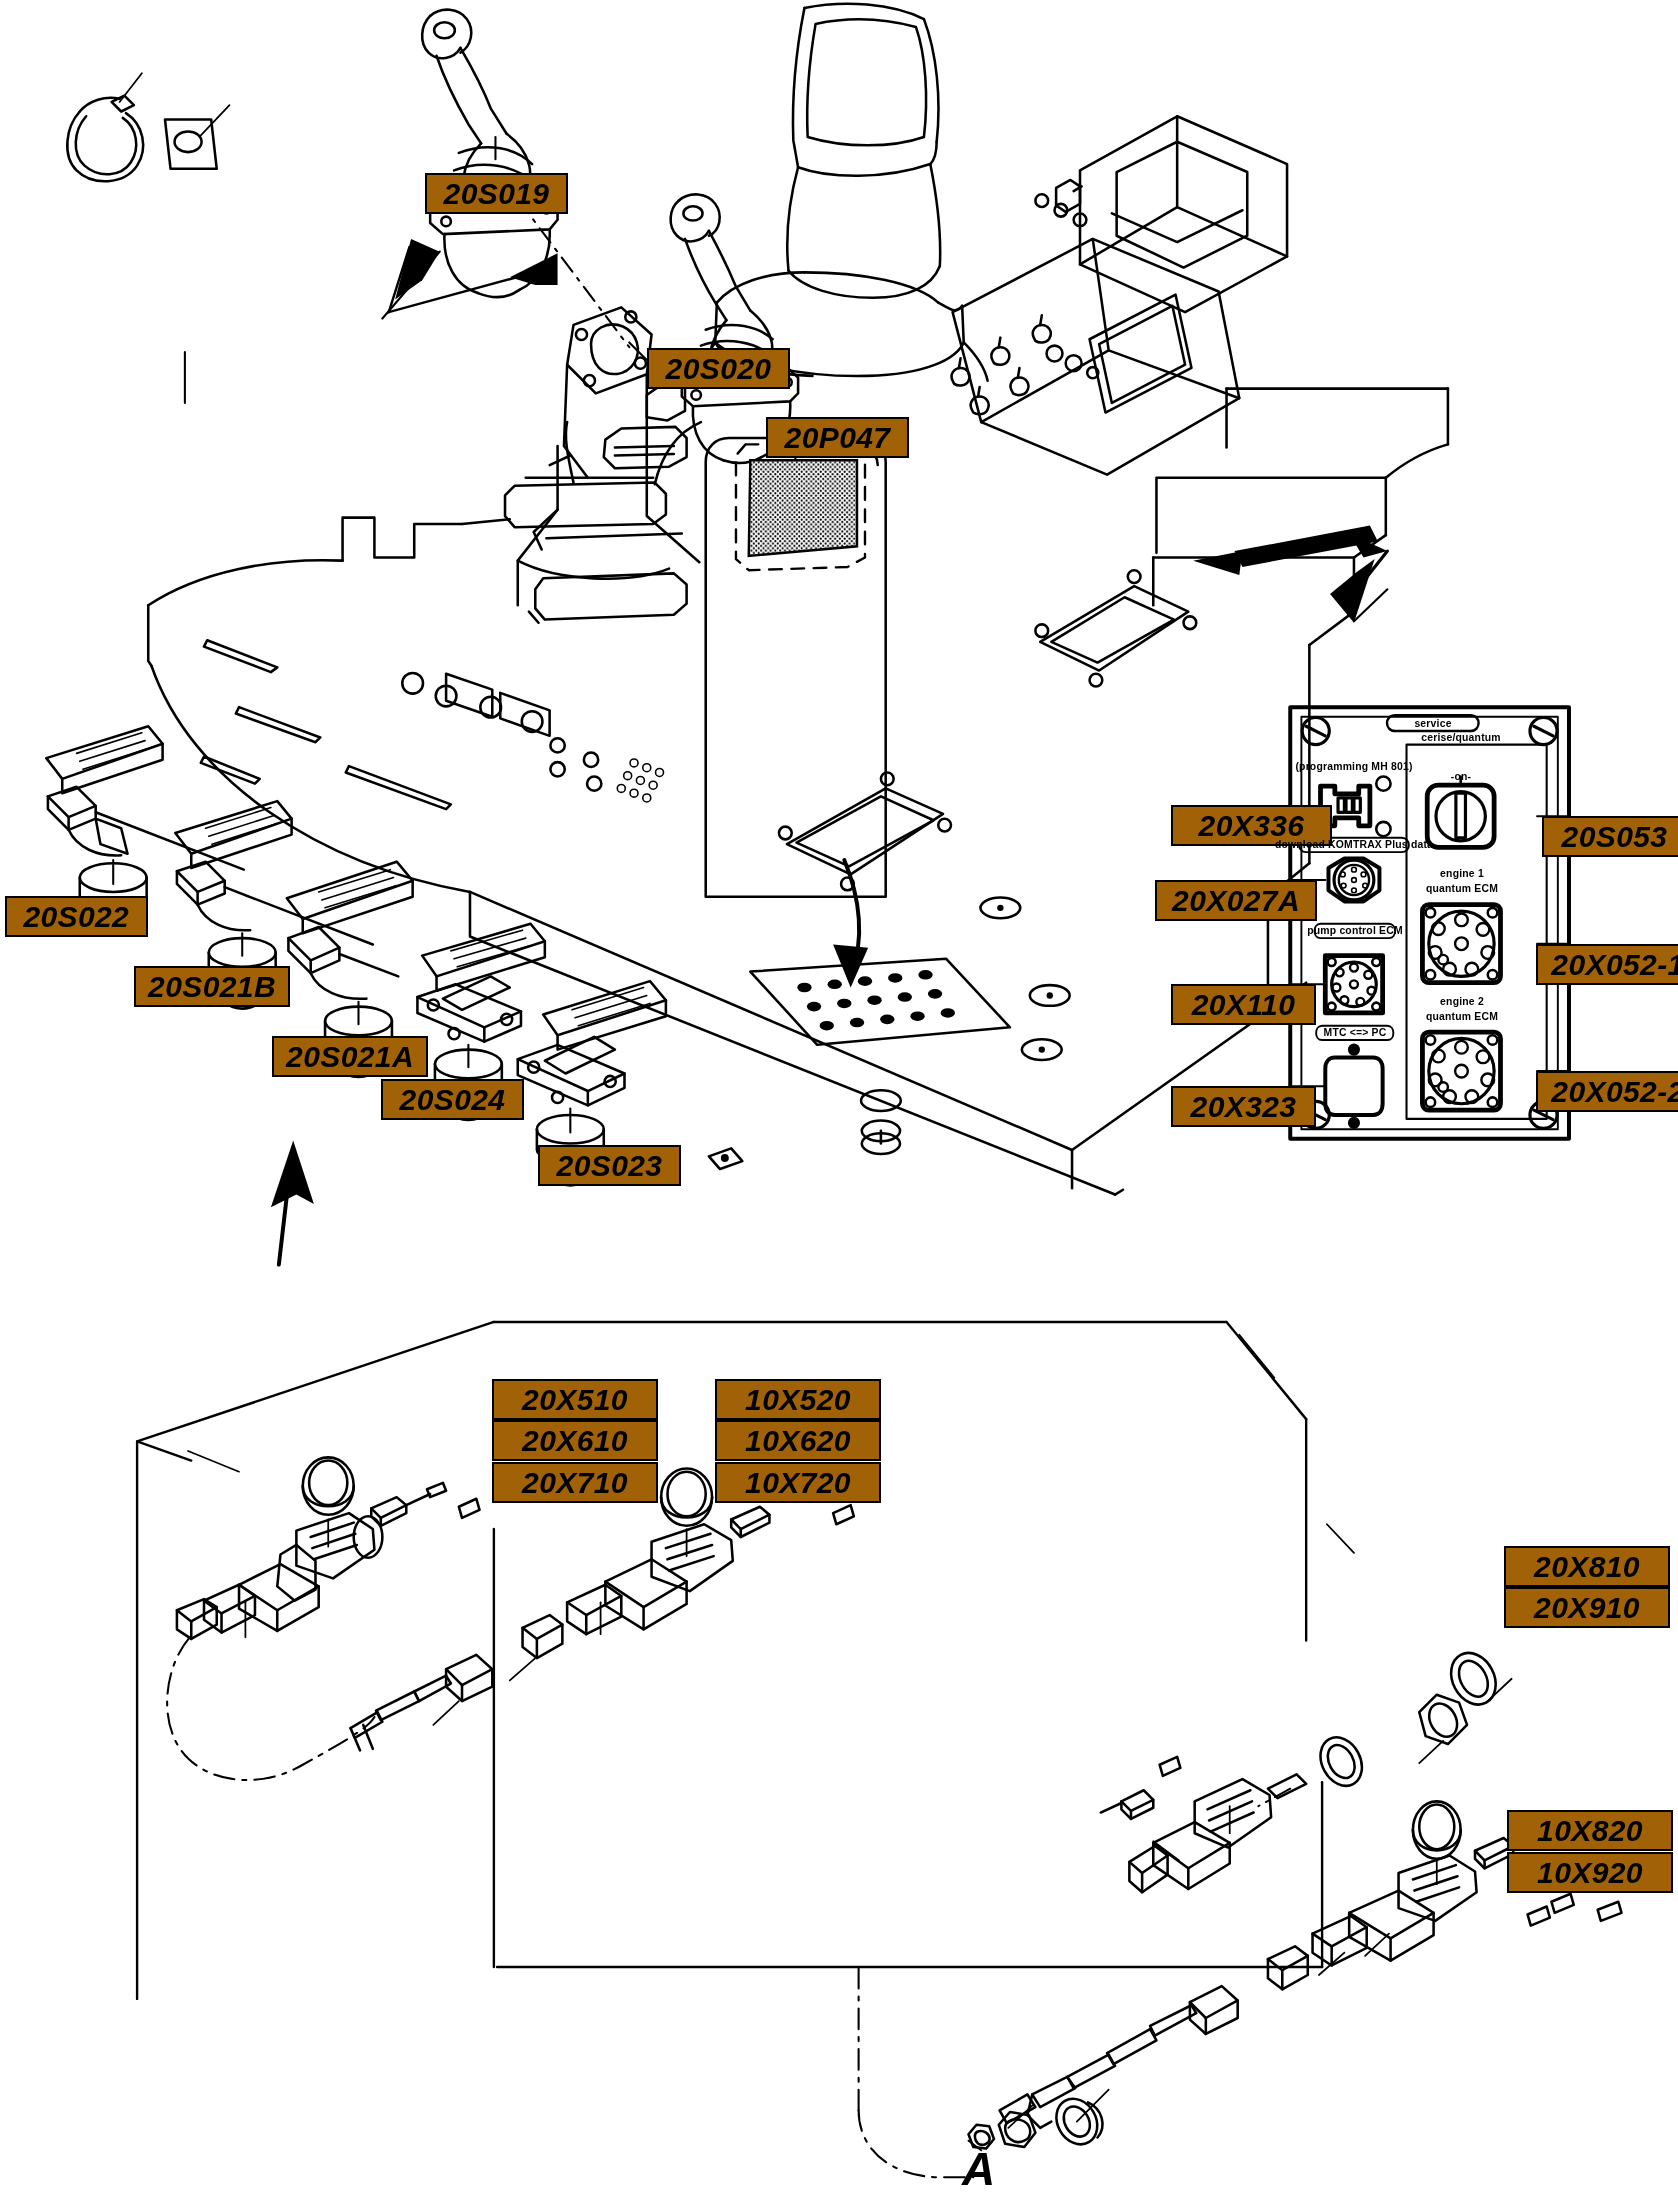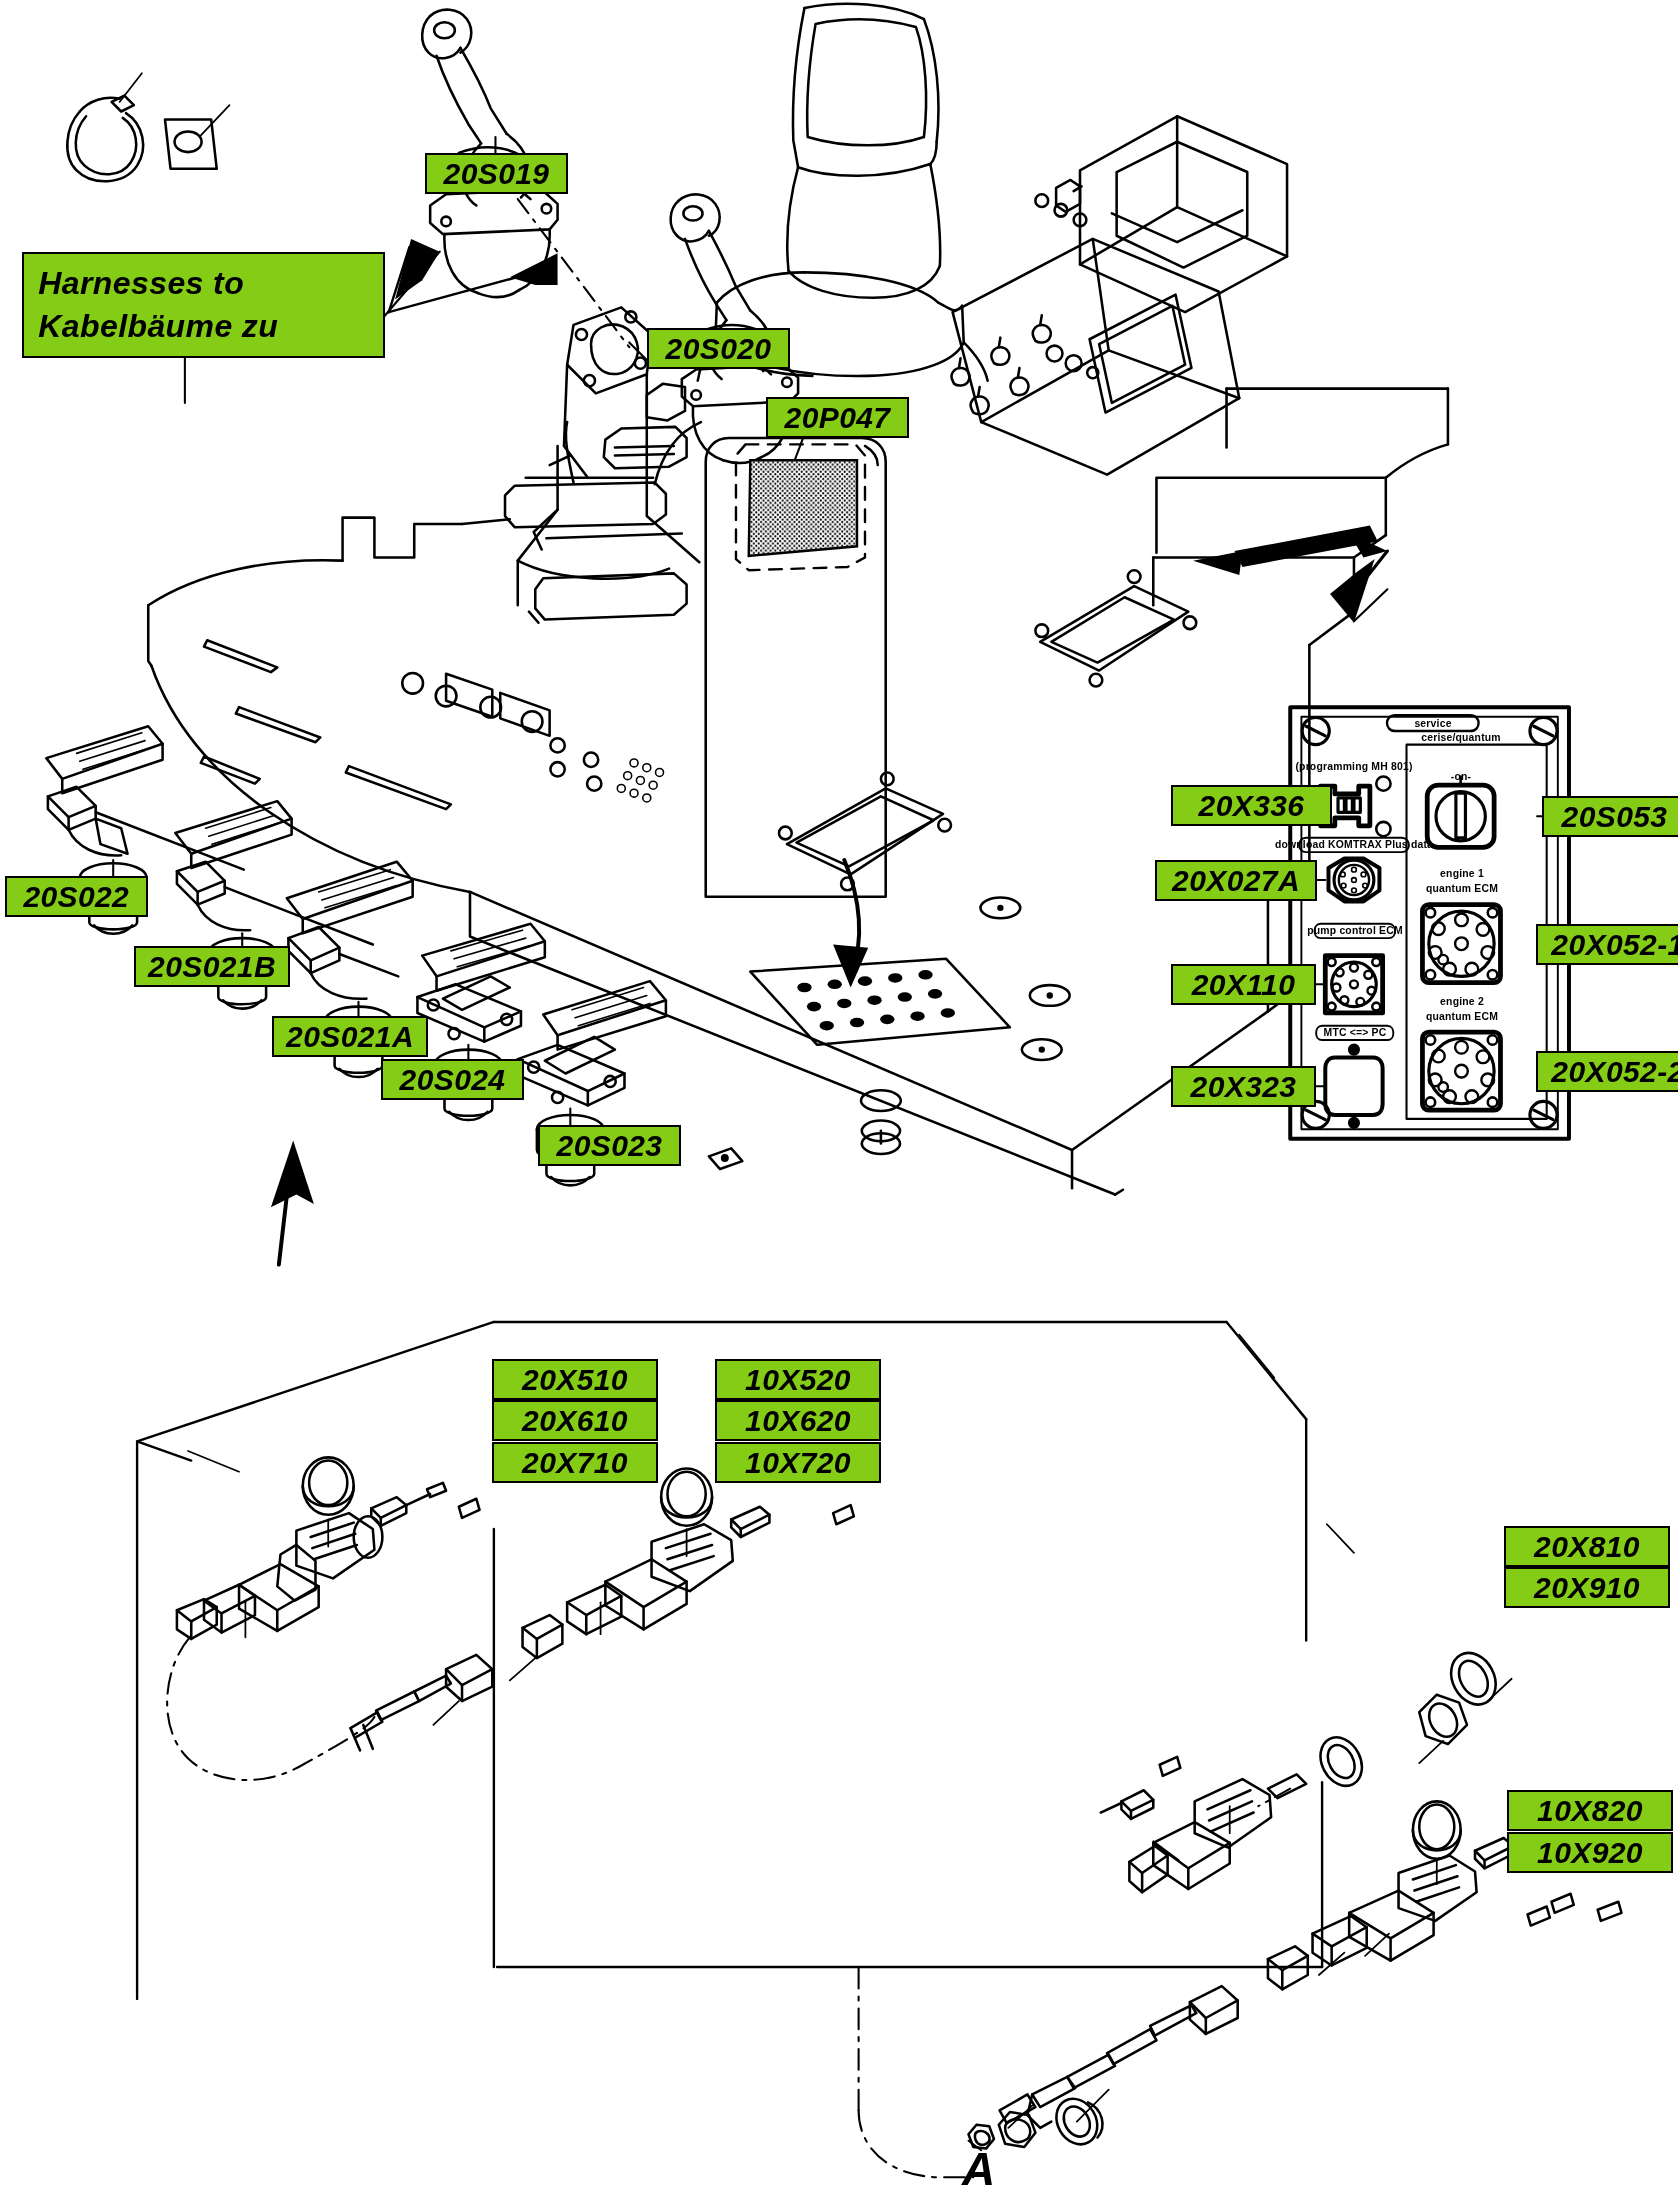--- a/index.html
+++ b/index.html
@@ -17,31 +17,32 @@
   svg.layer{
     position:absolute;
     left:0; top:0;
     width:1679px;
     height:2194px;
   }
   
   .lbl{
     position:absolute;
     border:2.4px solid #000;
-    background:#84cc16;
+    background:#a16207;
     font-style:italic;
     font-weight:600;
     color:#000;
     display:flex;
     align-items:center;
     justify-content:center;
     white-space:nowrap;
     letter-spacing:0.4px;
     box-sizing:border-box;
     line-height:1;
+    margin-top:20px;
   }
   .lbl.code{
     font-size:30px;
     height:41px;
     padding:0 11px;
   }
   .lbl.note{
     font-size:32px;
     line-height:1.35;
     padding:8px 14.3px;
@@ -826,22 +827,20 @@
         <line x1="236" y1="1822" x2="300" y2="1848"></line>
         <line x1="1556" y1="1676" x2="1600" y2="1730"></line>
         <line x1="1666" y1="1914" x2="1700" y2="1950"></line>
       </g>
 
     </g>
 
     <polygon points="942,578 1076,578 1076,686 940,698" fill="url(#dots)" stroke="#000" stroke-width="3"></polygon>
   </svg>
 
-  <div class="lbl note" style="left:22px; top:252px; width:363px;">Harnesses to
-Kabelbäume zu</div>
 
 
   <div class="lbl code" style="left:425px; top:153px; width:143px;">20S019</div>
   <div class="lbl code" style="left:647px; top:328px; width:143px;">20S020</div>
   <div class="lbl code" style="left:766px; top:397px; width:143px;">20P047</div>
 
   <div class="lbl code" style="left:4.8px; top:876px; width:143px;">20S022</div>
   <div class="lbl code" style="left:134px; top:946px; width:156px;">20S021B</div>
   <div class="lbl code" style="left:272px; top:1016px; width:156px;">20S021A</div>
   <div class="lbl code" style="left:381px; top:1059px; width:143px;">20S024</div>

